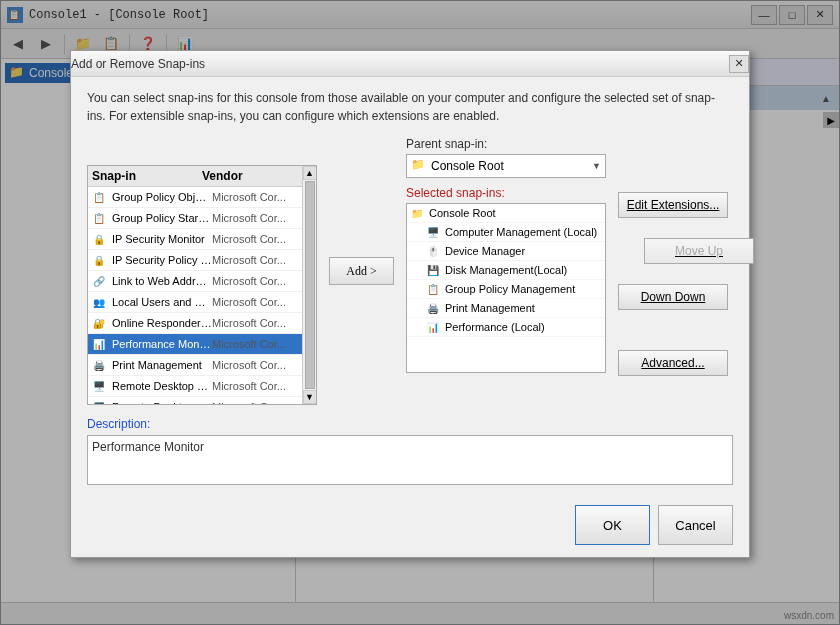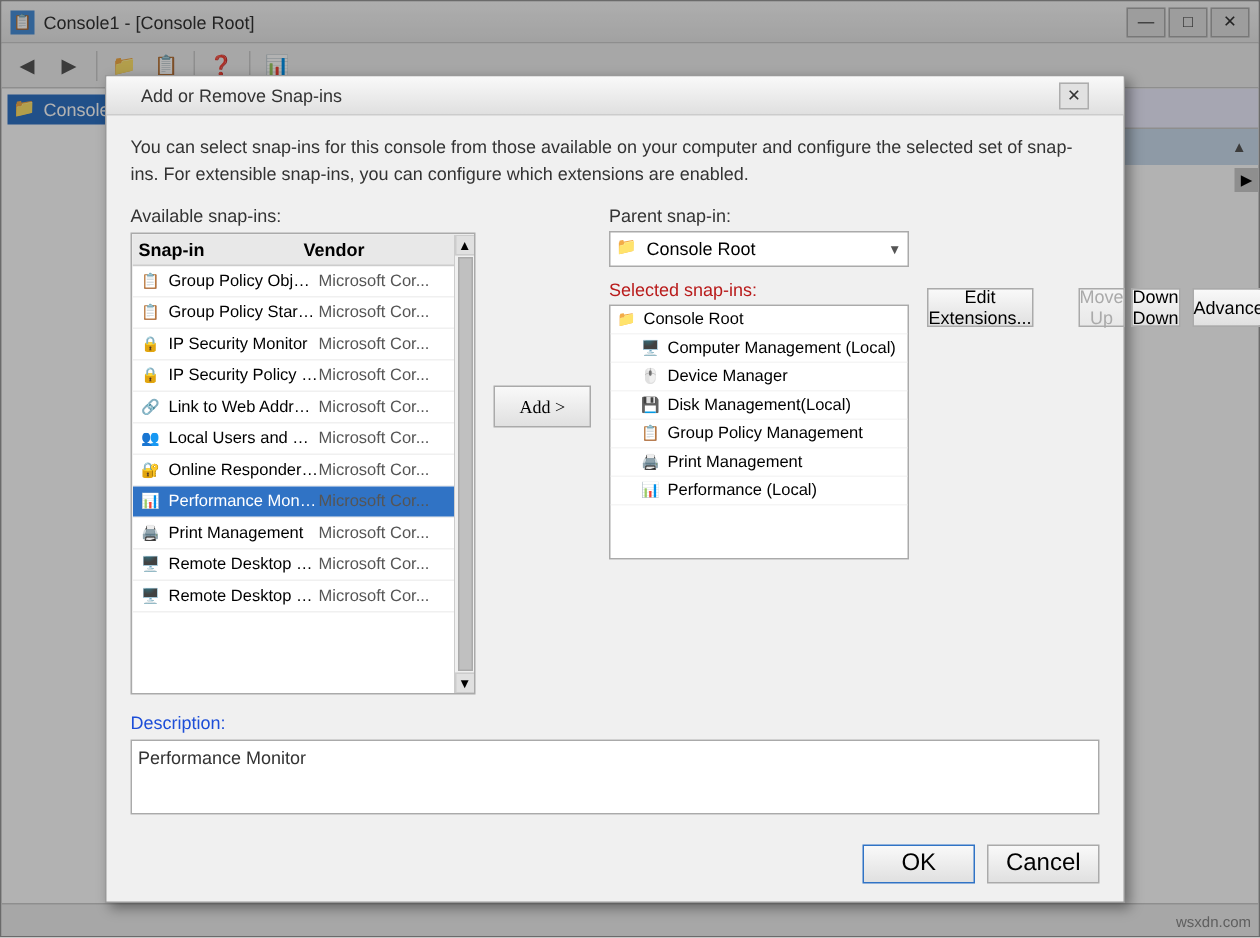--- a/index.html
+++ b/index.html
@@ -42,20 +42,21 @@
       font-size: 10px;
       color: white;
       display: flex;
       align-items: center;
       justify-content: center;
     }
     .title-bar-text {
       flex: 1;
       font-size: 12px;
       color: #333;
+      font-family: Liberation Mono, monospace;
     }
     .title-bar-buttons {
       display: flex;
       gap: 2px;
     }
     .title-btn {
       width: 26px;
       height: 20px;
       background: #e1e1e1;
       border: 1px solid #adadad;
@@ -235,21 +236,21 @@
       box-shadow: 3px 3px 8px rgba(0,0,0,0.4);
       width: 680px;
       min-height: 460px;
     }
 
     .dialog-title-bar {
       background: linear-gradient(to bottom, #f9f9f9, #e0e0e0);
       height: 26px;
       display: flex;
       align-items: center;
-      padding: 0 23px;
+      padding: 0 0;
       border-bottom: 1px solid #ccc;
     }
     .dialog-title-text {
       flex: 1;
       font-size: 12px;
       font-weight: normal;
       color: #333;
     }
     .dialog-close-btn {
       width: 20px;
@@ -286,23 +287,24 @@
       flex: 1;
     }
     .snapins-label {
       font-size: 12px;
       margin-bottom: 4px;
       color: #333;
     }
     .snapins-list-container {
       border: 1px solid #aaa;
       background: white;
-      height: 308px;
+      height: 240px;
       overflow-y: auto;
       position: relative;
+      margin-top: 28px;
     }
     .snapins-list-header {
       display: flex;
       background: #e8e8e8;
       border-bottom: 1px solid #ccc;
       padding: 3px 4px;
       font-size: 12px;
       font-weight: bold;
       position: sticky;
       top: 0;
@@ -411,24 +413,25 @@
       margin-right: 4px;
       font-size: 10px;
       display: flex;
       align-items: center;
       justify-content: center;
     }
 
     
     .action-buttons {
       display: flex;
-      flex-direction: row;
-      gap: 4px;
+      flex-direction: column;
+      gap: 20px;
       padding-top: 55px;
       width: 115px;
+      text-decoration: underline;
     }
     .action-btn {
       width: 110px;
       height: 26px;
       background: linear-gradient(to bottom, #f9f9f9, #e0e0e0);
       border: 1px solid #aaa;
       cursor: pointer;
       font-size: 12px;
       display: flex;
       align-items: center;
@@ -462,25 +465,25 @@
 
     
     .dialog-footer {
       display: flex;
       justify-content: flex-end;
       gap: 8px;
       padding: 8px 16px 12px;
     }
     .footer-btn {
       width: 75px;
-      height: 26px;
+      height: 40px;
       background: linear-gradient(to bottom, #f9f9f9, #e0e0e0);
       border: 1px solid #aaa;
       cursor: pointer;
-      font-size: 16px;
+      font-size: 13px;
       display: flex;
       align-items: center;
       justify-content: center;
     }
     .footer-btn.ok-btn { border-color: #3073c5; }
 
     .scrollbar-indicator {
       position: absolute;
       right: 0;
       top: 0;
@@ -589,21 +592,20 @@
       <div class="dialog-close-btn">✕</div>
     </div>
 
     <div class="dialog-body">
 
       <p class="dialog-description">You can select snap-ins for this console from those available on your computer and configure the selected set of snap-ins. For extensible snap-ins, you can configure which extensions are enabled.</p>
 
       <div class="dialog-columns">
 
         <div class="snapins-left">
-          <div class="snapins-label">Available snap-ins:</div>
           <div class="snapins-list-container" style="position:relative;">
             <div class="snapins-list-header">
               <span class="col-snapin">Snap-in</span>
               <span class="col-vendor">Vendor</span>
             </div>
 
             <div class="snapin-row">
               <span class="snapin-icon">📋</span>
               <span class="snapin-name">Group Policy Object ...</span>
               <span class="snapin-vendor">Microsoft Cor...</span>

